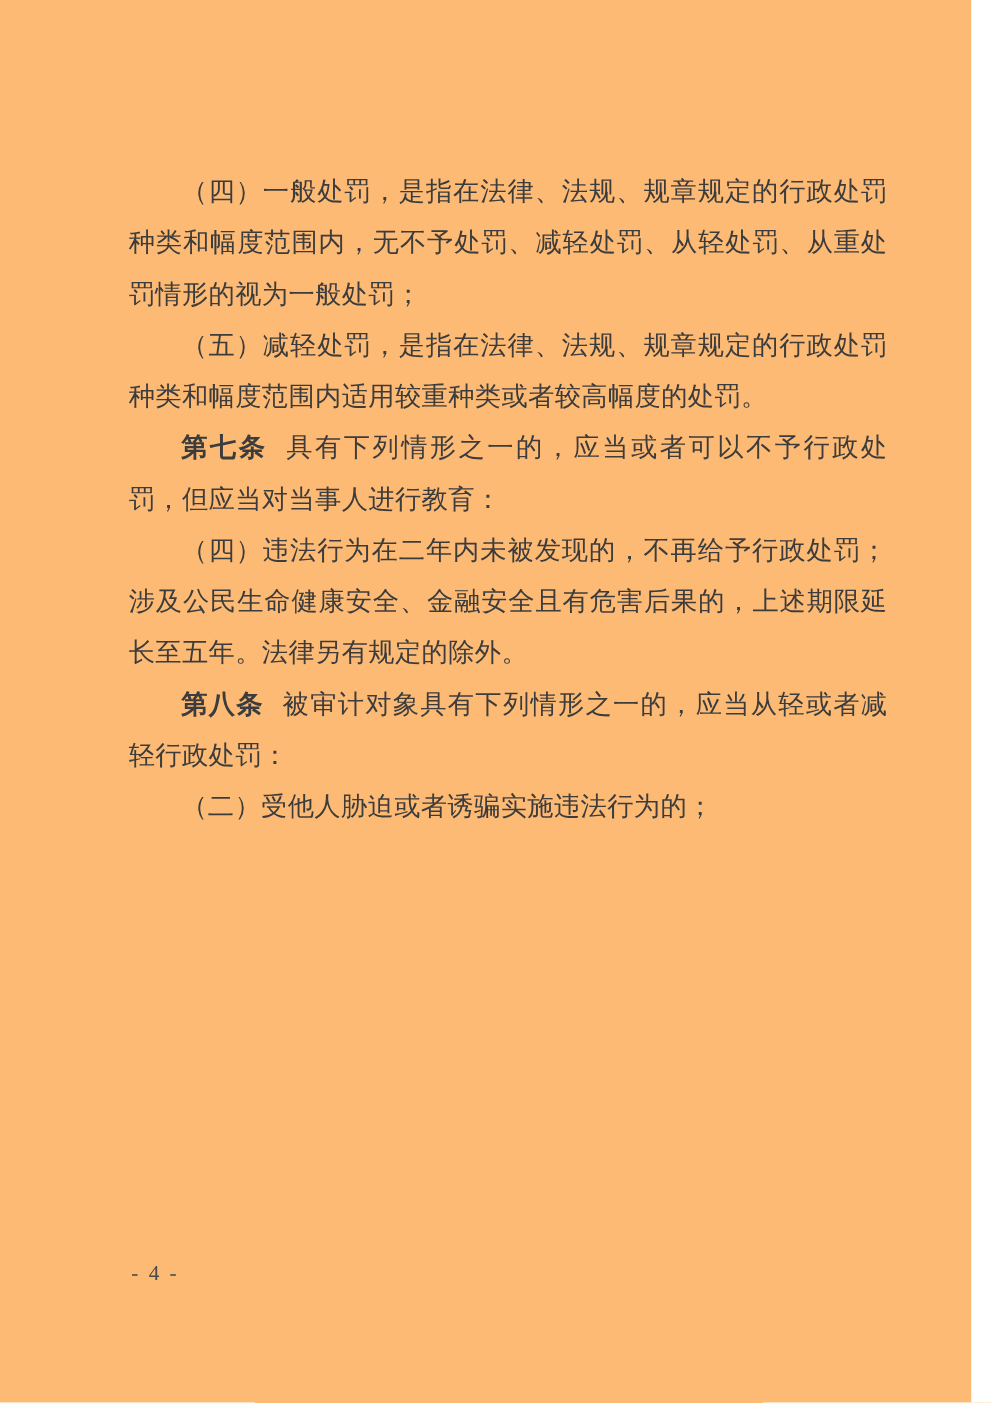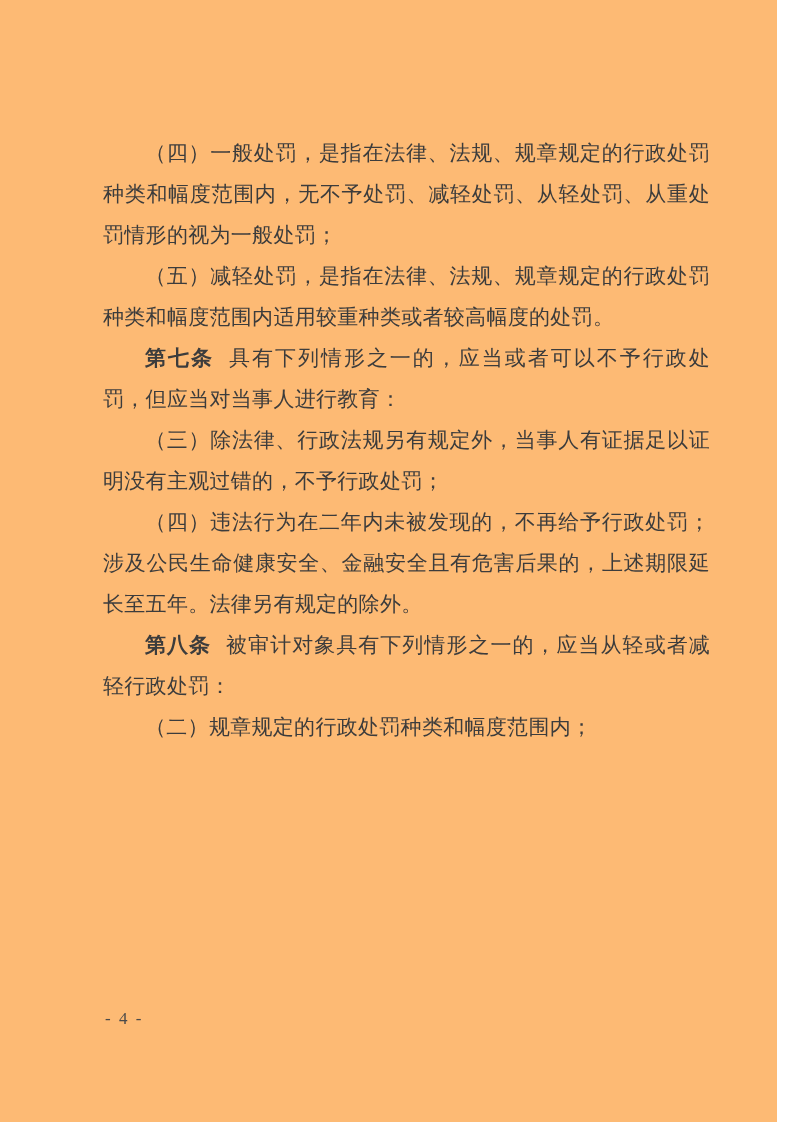--- a/index.html
+++ b/index.html
@@ -48,19 +48,18 @@
   }
 </style>
 </head>
 <body>
 
 <div class="page">
   <div class="content">
     <p class="para"><span class="prefix"></span><span>（四）一般处罚，是指在法律、法规、规章规定的行政处罚种类和幅度范围内，无不予处罚、减轻处罚、从轻处罚、从重处罚情形的视为一般处罚；</span></p>
     <p class="para"><span class="prefix"></span><span>（五）减轻处罚，是指在法律、法规、规章规定的行政处罚种类和幅度范围内适用较重种类或者较高幅度的处罚。</span></p>
     <p class="para"><span class="prefix">第七条</span><span>具有下列情形之一的，应当或者可以不予行政处罚，但应当对当事人进行教育：</span></p>
-    <p class="para"><span class="prefix"></span><span>（三）除法律、行政法规另有规定外，当事人有证据足以证明没有主观过错的，不予行政处罚；</span></p>
     <p class="para"><span class="prefix"></span><span>（四）违法行为在二年内未被发现的，不再给予行政处罚；涉及公民生命健康安全、金融安全且有危害后果的，上述期限延长至五年。法律另有规定的除外。</span></p>
     <p class="para"><span class="prefix">第八条</span><span>被审计对象具有下列情形之一的，应当从轻或者减轻行政处罚：</span></p>
-    <p class="para"><span class="prefix"></span><span>（二）规章规定的行政处罚种类和幅度范围内；</span></p>
+    <p class="para"><span class="prefix"></span><span>（二）受他人胁迫或者诱骗实施违法行为的；</span></p>
   </div>
   <div class="footer">- 4 -</div>
 </div>
 
 </body></html>

